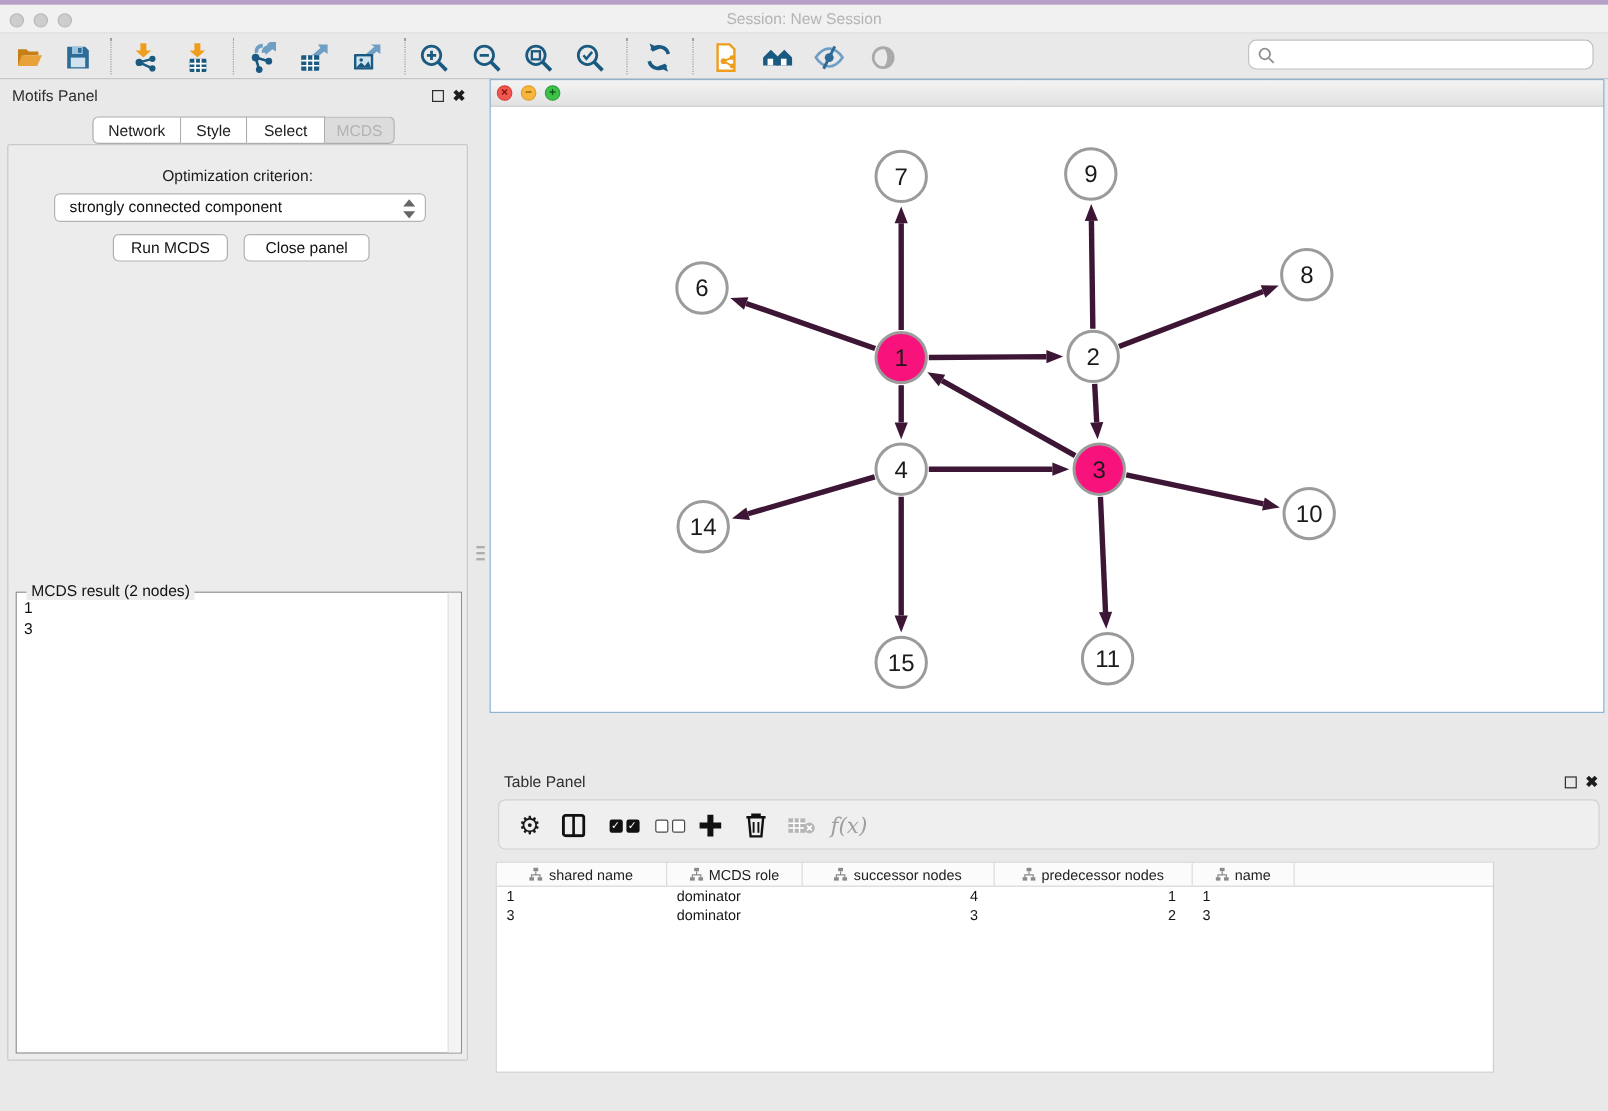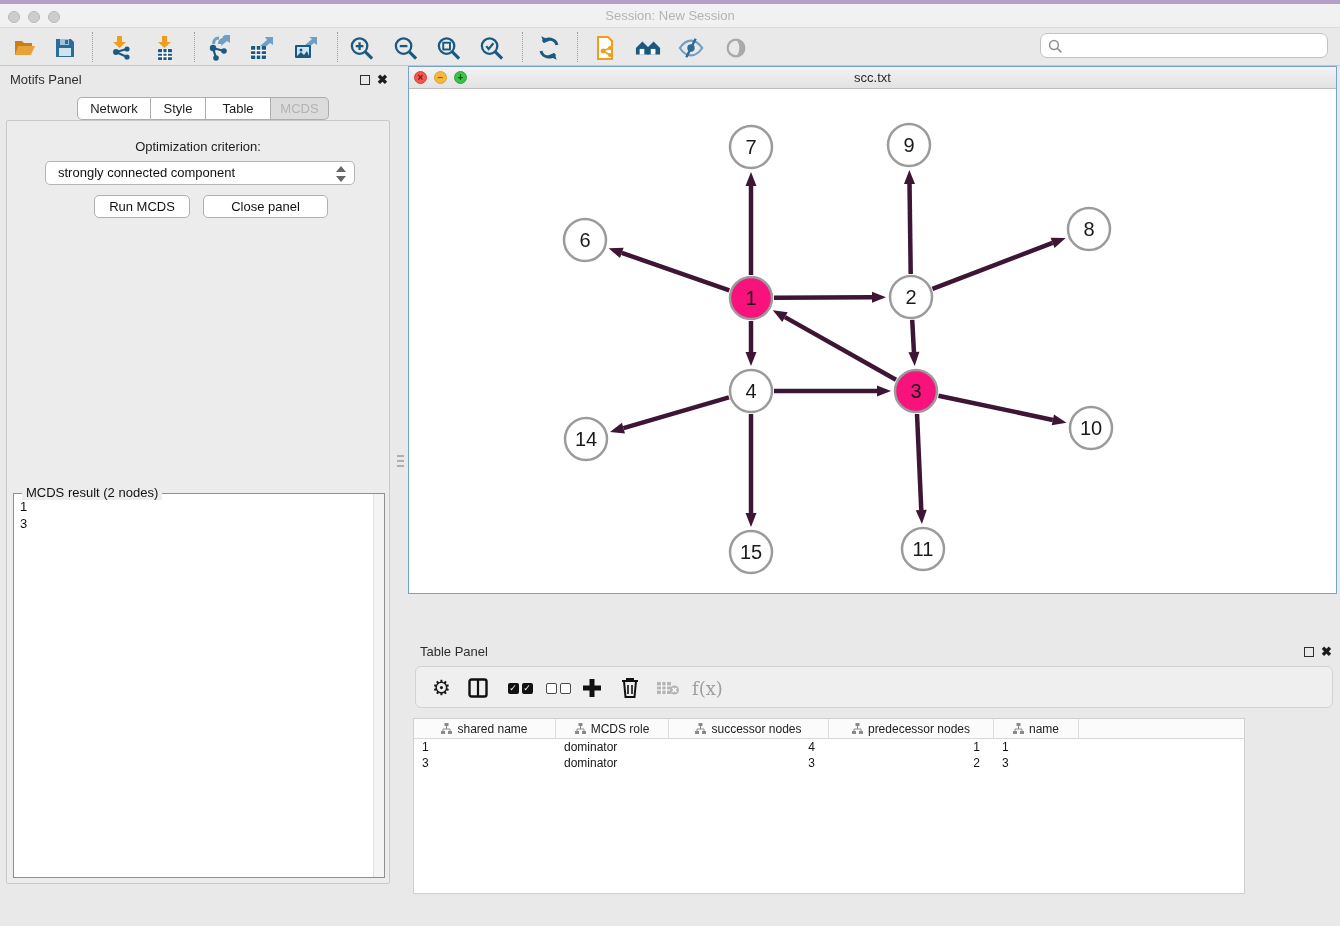--- a/index.html
+++ b/index.html
@@ -56,21 +56,21 @@
   #net-canvas { position:absolute; left:0; top:22px; width:927px; height:504px; background:#fff; }
 
   
   #table-panel { left:408px; top:598px; width:932px; height:292px;margin-top:42px; }
   #tp-toolbar { position:absolute; left:7px; top:26px; width:918px; height:42px; background:#efefef; border:1px solid #d2d2d2; border-radius:6px; }
   .tp-icon { position:absolute; top:8px; height:26px; display:flex; align-items:center; justify-content:center; }
   .gear { font-size:21px; color:#1a1a1a; font-family:"DejaVu Sans", sans-serif; }
   .chk { display:inline-block; width:11px; height:11px; border-radius:2px; margin:0 1.5px; }
   .chk.on { background:#111; color:#fff; font-size:9px; line-height:11px; text-align:center; }
   .chk.off { background:#fff; border:1.6px solid #4a4a4a; }
-  .fx { font-family:"DejaVu Serif", serif; font-size:18px; color:#9e9e9e; }
+  .fx { font-family:"DejaVu Serif", serif; font-style:italic; font-size:18px; color:#9e9e9e; }
   #node-table { position:absolute; left:5px; top:78px; width:832px; height:176px; background:#fff; border:1px solid #d0d0d0; }
   #thead { display:flex; height:20px; background:#fbfbfb; border-bottom:1px solid #d8d8d8; }
   .th { display:flex; align-items:center; justify-content:center; font-size:12px; color:#222; border-right:1px solid #dcdcdc; gap:5px; }
   .tr { display:flex; height:16px; }
   .td { font-size:12px; color:#151515; line-height:16px; padding:0 8px; overflow:hidden; }
   #tp-tabs { position:absolute; left:0; right:0; top:266px; display:flex; justify-content:center; }
   
   #statusbar { left:0; top:892px; width:1340px; height:34px; background:#e9e9e9; border-top:1px solid #cdcdcd; }
   #list-btn { position:absolute; left:10px; top:6px; width:30px; height:23px; background:#f6f6f6; border:1px solid #b5b5b5; display:flex; align-items:center; justify-content:center; }
   #memory-btn { position:absolute; right:8px; top:6px; width:74px; height:23px; background:#f6f6f6; border:1px solid #b5b5b5; border-radius:3px; display:flex; align-items:center; justify-content:center; gap:5px; font-size:12px; color:#111; }
@@ -235,34 +235,34 @@
     </div>
   </div>
 
   <div id="control-panel" class="abs">
     <div class="panel-head">Motifs Panel</div>
     <span class="panel-float" style="left:360px"></span>
     <span class="panel-close" style="left:377px">✖</span>
     <div id="cp-tabs">
         <div class="seg-tab" style="width: 74px;">Network</div>
         <div class="seg-tab" style="width: 55px;">Style</div>
-        <div class="seg-tab" style="width: 65px;">Table</div>
+        <div class="seg-tab" style="width: 65px;">Select</div>
         <div class="seg-tab inactive-look" style="width: 58px;">MCDS</div>
       </div>
     <div id="cp-body">
       <div id="criterion">
         <span>strongly connected component</span>
         <span class="stepper">
             <i class="up"></i>
             <i class="down"></i>
           </span>
       </div>
       <div id="opt-label">Optimization criterion:</div>
       <div class="cp-btn" style="left:87px; width:96px;">Run MCDS</div>
-      <div class="cp-btn" style="left:196px; width:125px;">Close panel</div>
+      <div class="cp-btn" style="left:196px; width:105px;">Close panel</div>
       <div id="result-box">
         <div id="result-title">MCDS result (2 nodes)</div>
         <div id="result-lines">1
 3</div>
         <div id="result-scroll"></div>
       </div>
     </div>
   </div>
 
   <div id="v-grip" class="abs">
@@ -270,21 +270,20 @@
       <i></i>
       <i></i>
     </div>
   <div id="h-grip" class="abs"></div>
 
   <div id="net-window" class="abs">
     <div id="net-titlebar">
       <span class="mac-dot" style="left:5px; background:#f2564d; border:1px solid #d8423a; color:#7e1410;">×</span>
       <span class="mac-dot" style="left:25px; background:#f6b73c; border:1px solid #dfa02b; color:#8c5f0a;">−</span>
       <span class="mac-dot" style="left:45px; background:#3ec149; border:1px solid #2ba339; color:#0d5c16;">+</span>
-      <div class="title">scc.txt</div>
     </div>
     <svg id="net-canvas" viewBox="0 0 927 504">
         <line x1="364.99955079441025" y1="208.85625280753493" x2="463.0007616964347" y2="208.24374523939727" stroke="#3d1535" stroke-width="4.5"></line>
         <polygon points="477.00048826694535,208.15624694833159 463.0351360250677,213.7436378206693 462.96638736780176,202.74385265812523" fill="#3d1535"></polygon>
         <line x1="342" y1="232" x2="342" y2="263" stroke="#3d1535" stroke-width="4.5"></line>
         <polygon points="342,277 336.5,263 347.5,263" fill="#3d1535"></polygon>
         <line x1="320.28718253123094" y1="201.4135938964542" x2="212.81738614269534" y2="163.86390600166465" stroke="#3d1535" stroke-width="4.5"></line>
         <polygon points="199.60088855300984,159.24609359081066 214.63152673267368,158.67171052000248 211.003245552717,169.0561014833268" fill="#3d1535"></polygon>
         <line x1="342" y1="186" x2="342" y2="97" stroke="#3d1535" stroke-width="4.5"></line>
         <polygon points="342,83 347.5,97 336.5,97" fill="#3d1535"></polygon>

